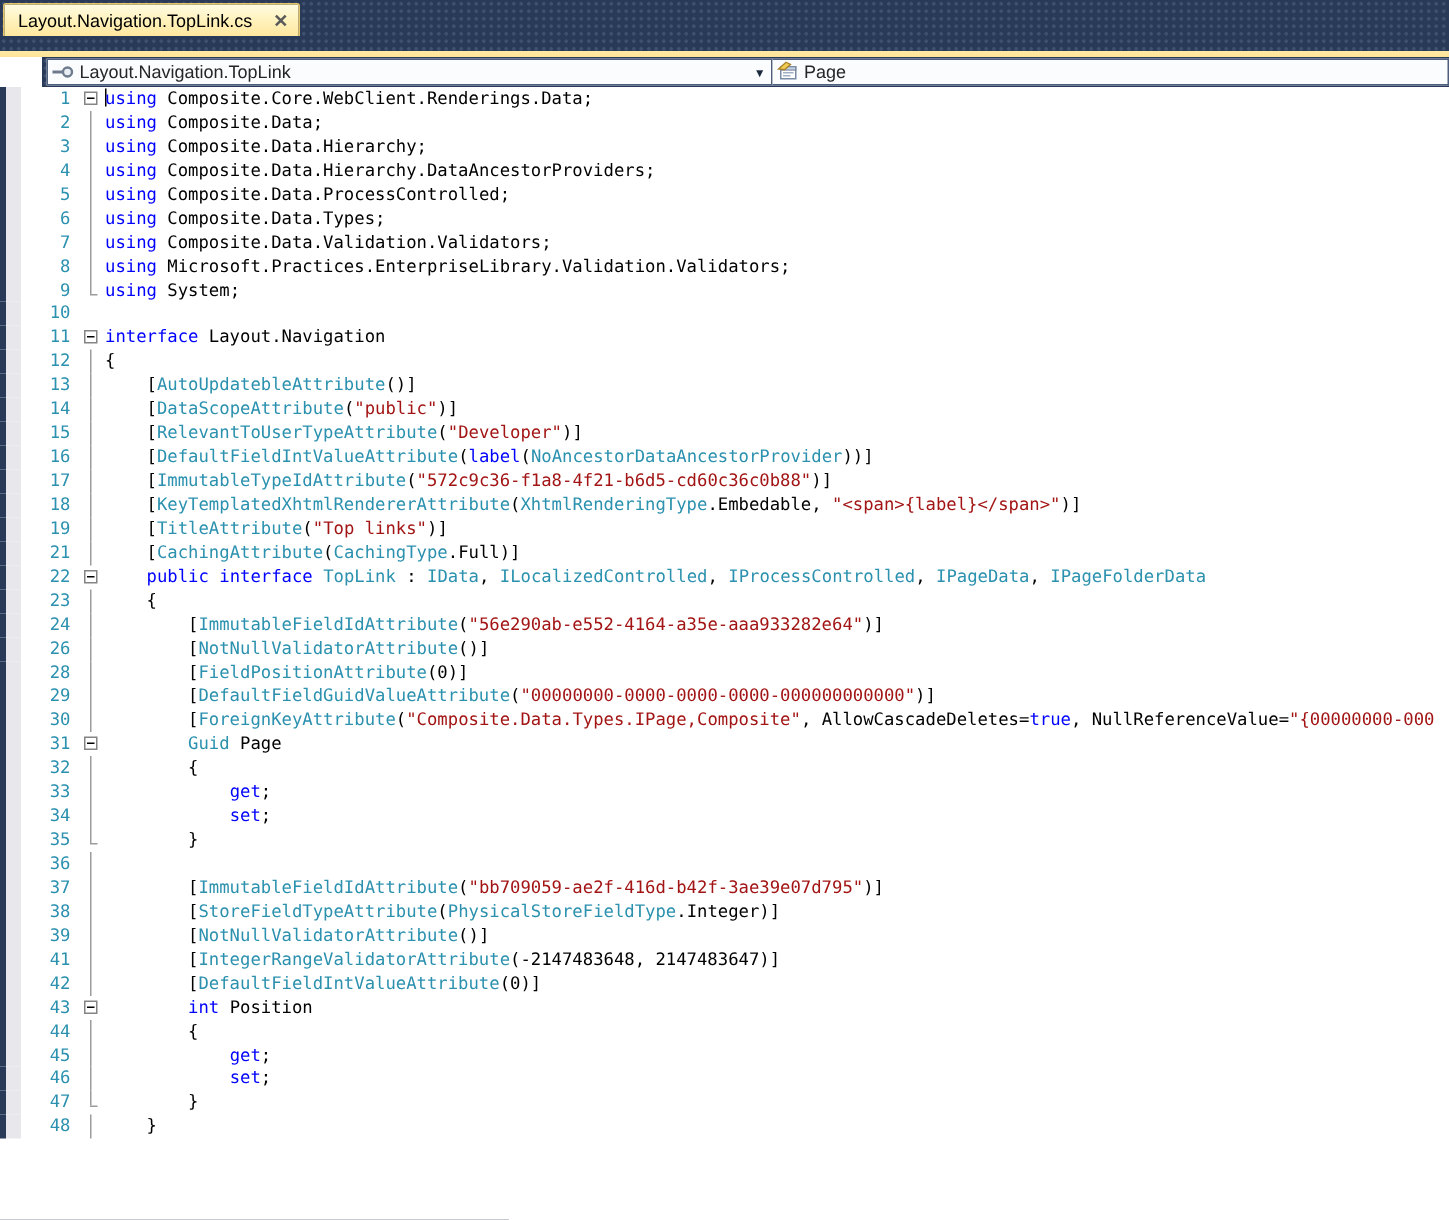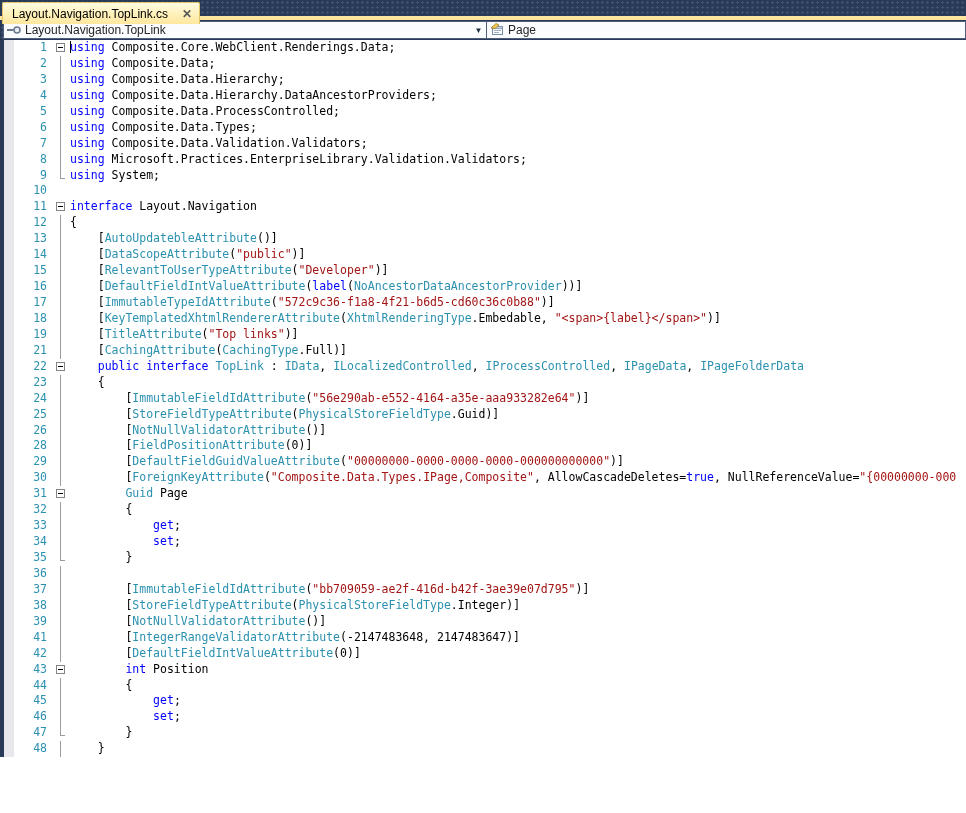--- a/index.html
+++ b/index.html
@@ -3,40 +3,40 @@
 <meta charset="utf-8">
 <style>
   * { margin:0; padding:0; box-sizing:border-box; }
   body { background:#1e2a40; }
   .screen {
     position:relative; width:966px; height:813px; overflow:hidden;
     background:#ffffff; font-family:"Liberation Sans", sans-serif;
   }
   
   .tabstrip {
-    height:16px; background-color:#293a59; position:relative;
+    height:34px; background-color:#293a59; position:relative;
     background-image: radial-gradient(rgba(120,140,175,0.28) 1px, transparent 1.3px);
     background-size:5px 5px;
   }
   .tab {
     position:absolute; left:2px; top:2px; height:22px;
     display:flex; align-items:center; padding:0 7px 0 9px;
     background:linear-gradient(#fffbe3, #fff3c0 45%, #ffe79e);
     border:1px solid #e3c468; border-bottom:none; border-radius:2px 2px 0 0;
     font-size:12px; color:#000;
   }
   .tab-close {
     margin-left:14px; color:#5a5a5a; font-size:12px; font-weight:bold;
     line-height:12px; cursor:default;
   }
   .goldbar { height:4px; background:linear-gradient(#ffe9a4,#ffe298); }
   
   .navbar { height:20px; background-color:#293a59; display:flex; align-items:center;
     background-image: radial-gradient(rgba(120,140,175,0.28) 1px, transparent 1.3px);
-    background-size:5px 5px; }
+    background-size:5px 5px;margin-left:28px; }
   .combo {
     height:18px; background:#fbfcfd; border:1px solid #4e5e7c;
     display:flex; align-items:center; font-size:12px; color:#262626; overflow:hidden;
   }
   .combo-type { width:484px; margin-left:3px; }
   .combo-member { flex:1; border-left:none; }
   .combo-label { flex:1; white-space:nowrap; overflow:hidden; }
   .combo-arrow {
     width:15px; align-self:stretch; display:flex; align-items:center; justify-content:center;
     color:#1c2a40; font-size:8px;
@@ -129,21 +129,20 @@
       <div class="row"><div class="edge"></div><div class="ind"></div><div class="num">14</div><div class="outm v"></div><div class="code"><span class="p">    [</span><span class="t">DataScopeAttribute</span><span class="p">(</span><span class="s">"public"</span><span class="p">)]</span></div></div>
       <div class="row"><div class="edge"></div><div class="ind"></div><div class="num">15</div><div class="outm v"></div><div class="code"><span class="p">    [</span><span class="t">RelevantToUserTypeAttribute</span><span class="p">(</span><span class="s">"Developer"</span><span class="p">)]</span></div></div>
       <div class="row"><div class="edge"></div><div class="ind"></div><div class="num">16</div><div class="outm v"></div><div class="code"><span class="p">    [</span><span class="t">DefaultFieldIntValueAttribute</span><span class="p">(</span><span class="k">label</span><span class="p">(</span><span class="t">NoAncestorDataAncestorProvider</span><span class="p">))]</span></div></div>
       <div class="row"><div class="edge"></div><div class="ind"></div><div class="num">17</div><div class="outm v"></div><div class="code"><span class="p">    [</span><span class="t">ImmutableTypeIdAttribute</span><span class="p">(</span><span class="s">"572c9c36-f1a8-4f21-b6d5-cd60c36c0b88"</span><span class="p">)]</span></div></div>
       <div class="row"><div class="edge"></div><div class="ind"></div><div class="num">18</div><div class="outm v"></div><div class="code"><span class="p">    [</span><span class="t">KeyTemplatedXhtmlRendererAttribute</span><span class="p">(</span><span class="t">XhtmlRenderingType</span><span class="p">.Embedable, </span><span class="s">"&lt;span&gt;{label}&lt;/span&gt;"</span><span class="p">)]</span></div></div>
       <div class="row"><div class="edge"></div><div class="ind"></div><div class="num">19</div><div class="outm v"></div><div class="code"><span class="p">    [</span><span class="t">TitleAttribute</span><span class="p">(</span><span class="s">"Top links"</span><span class="p">)]</span></div></div>
       <div class="row"><div class="edge"></div><div class="ind"></div><div class="num">21</div><div class="outm v"></div><div class="code"><span class="p">    [</span><span class="t">CachingAttribute</span><span class="p">(</span><span class="t">CachingType</span><span class="p">.Full)]</span></div></div>
       <div class="row"><div class="edge"></div><div class="ind"></div><div class="num">22</div><div class="outm"><div class="fold-box"></div></div><div class="code"><span class="p">    </span><span class="k">public</span><span class="p"> </span><span class="k">interface</span><span class="p"> </span><span class="t">TopLink</span><span class="p"> : </span><span class="t">IData</span><span class="p">, </span><span class="t">ILocalizedControlled</span><span class="p">, </span><span class="t">IProcessControlled</span><span class="p">, </span><span class="t">IPageData</span><span class="p">, </span><span class="t">IPageFolderData</span></div></div>
       <div class="row"><div class="edge"></div><div class="ind"></div><div class="num">23</div><div class="outm v"></div><div class="code"><span class="p">    {</span></div></div>
       <div class="row"><div class="edge"></div><div class="ind"></div><div class="num">24</div><div class="outm v"></div><div class="code"><span class="p">        [</span><span class="t">ImmutableFieldIdAttribute</span><span class="p">(</span><span class="s">"56e290ab-e552-4164-a35e-aaa933282e64"</span><span class="p">)]</span></div></div>
-      <div class="row"><div class="edge"></div><div class="ind"></div><div class="num">25</div><div class="outm v"></div><div class="code"><span class="p">        [</span><span class="t">StoreFieldTypeAttribute</span><span class="p">(</span><span class="t">PhysicalStoreFieldType</span><span class="p">.Guid)]</span></div></div>
       <div class="row"><div class="edge"></div><div class="ind"></div><div class="num">26</div><div class="outm v"></div><div class="code"><span class="p">        [</span><span class="t">NotNullValidatorAttribute</span><span class="p">()]</span></div></div>
       <div class="row"><div class="edge"></div><div class="ind"></div><div class="num">28</div><div class="outm v"></div><div class="code"><span class="p">        [</span><span class="t">FieldPositionAttribute</span><span class="p">(0)]</span></div></div>
       <div class="row"><div class="edge"></div><div class="ind"></div><div class="num">29</div><div class="outm v"></div><div class="code"><span class="p">        [</span><span class="t">DefaultFieldGuidValueAttribute</span><span class="p">(</span><span class="s">"00000000-0000-0000-0000-000000000000"</span><span class="p">)]</span></div></div>
       <div class="row"><div class="edge"></div><div class="ind"></div><div class="num">30</div><div class="outm v"></div><div class="code"><span class="p">        [</span><span class="t">ForeignKeyAttribute</span><span class="p">(</span><span class="s">"Composite.Data.Types.IPage,Composite"</span><span class="p">, AllowCascadeDeletes=</span><span class="k">true</span><span class="p">, NullReferenceValue=</span><span class="s">"{00000000-000</span></div></div>
       <div class="row"><div class="edge"></div><div class="ind"></div><div class="num">31</div><div class="outm"><div class="fold-box"></div></div><div class="code"><span class="p">        </span><span class="t">Guid</span><span class="p"> Page</span></div></div>
       <div class="row"><div class="edge"></div><div class="ind"></div><div class="num">32</div><div class="outm v"></div><div class="code"><span class="p">        {</span></div></div>
       <div class="row"><div class="edge"></div><div class="ind"></div><div class="num">33</div><div class="outm v"></div><div class="code"><span class="p">            </span><span class="k">get</span><span class="p">;</span></div></div>
       <div class="row"><div class="edge"></div><div class="ind"></div><div class="num">34</div><div class="outm v"></div><div class="code"><span class="p">            </span><span class="k">set</span><span class="p">;</span></div></div>
       <div class="row"><div class="edge"></div><div class="ind"></div><div class="num">35</div><div class="outm end"></div><div class="code"><span class="p">        }</span></div></div>
       <div class="row"><div class="edge"></div><div class="ind"></div><div class="num">36</div><div class="outm v"></div><div class="code"></div></div>

